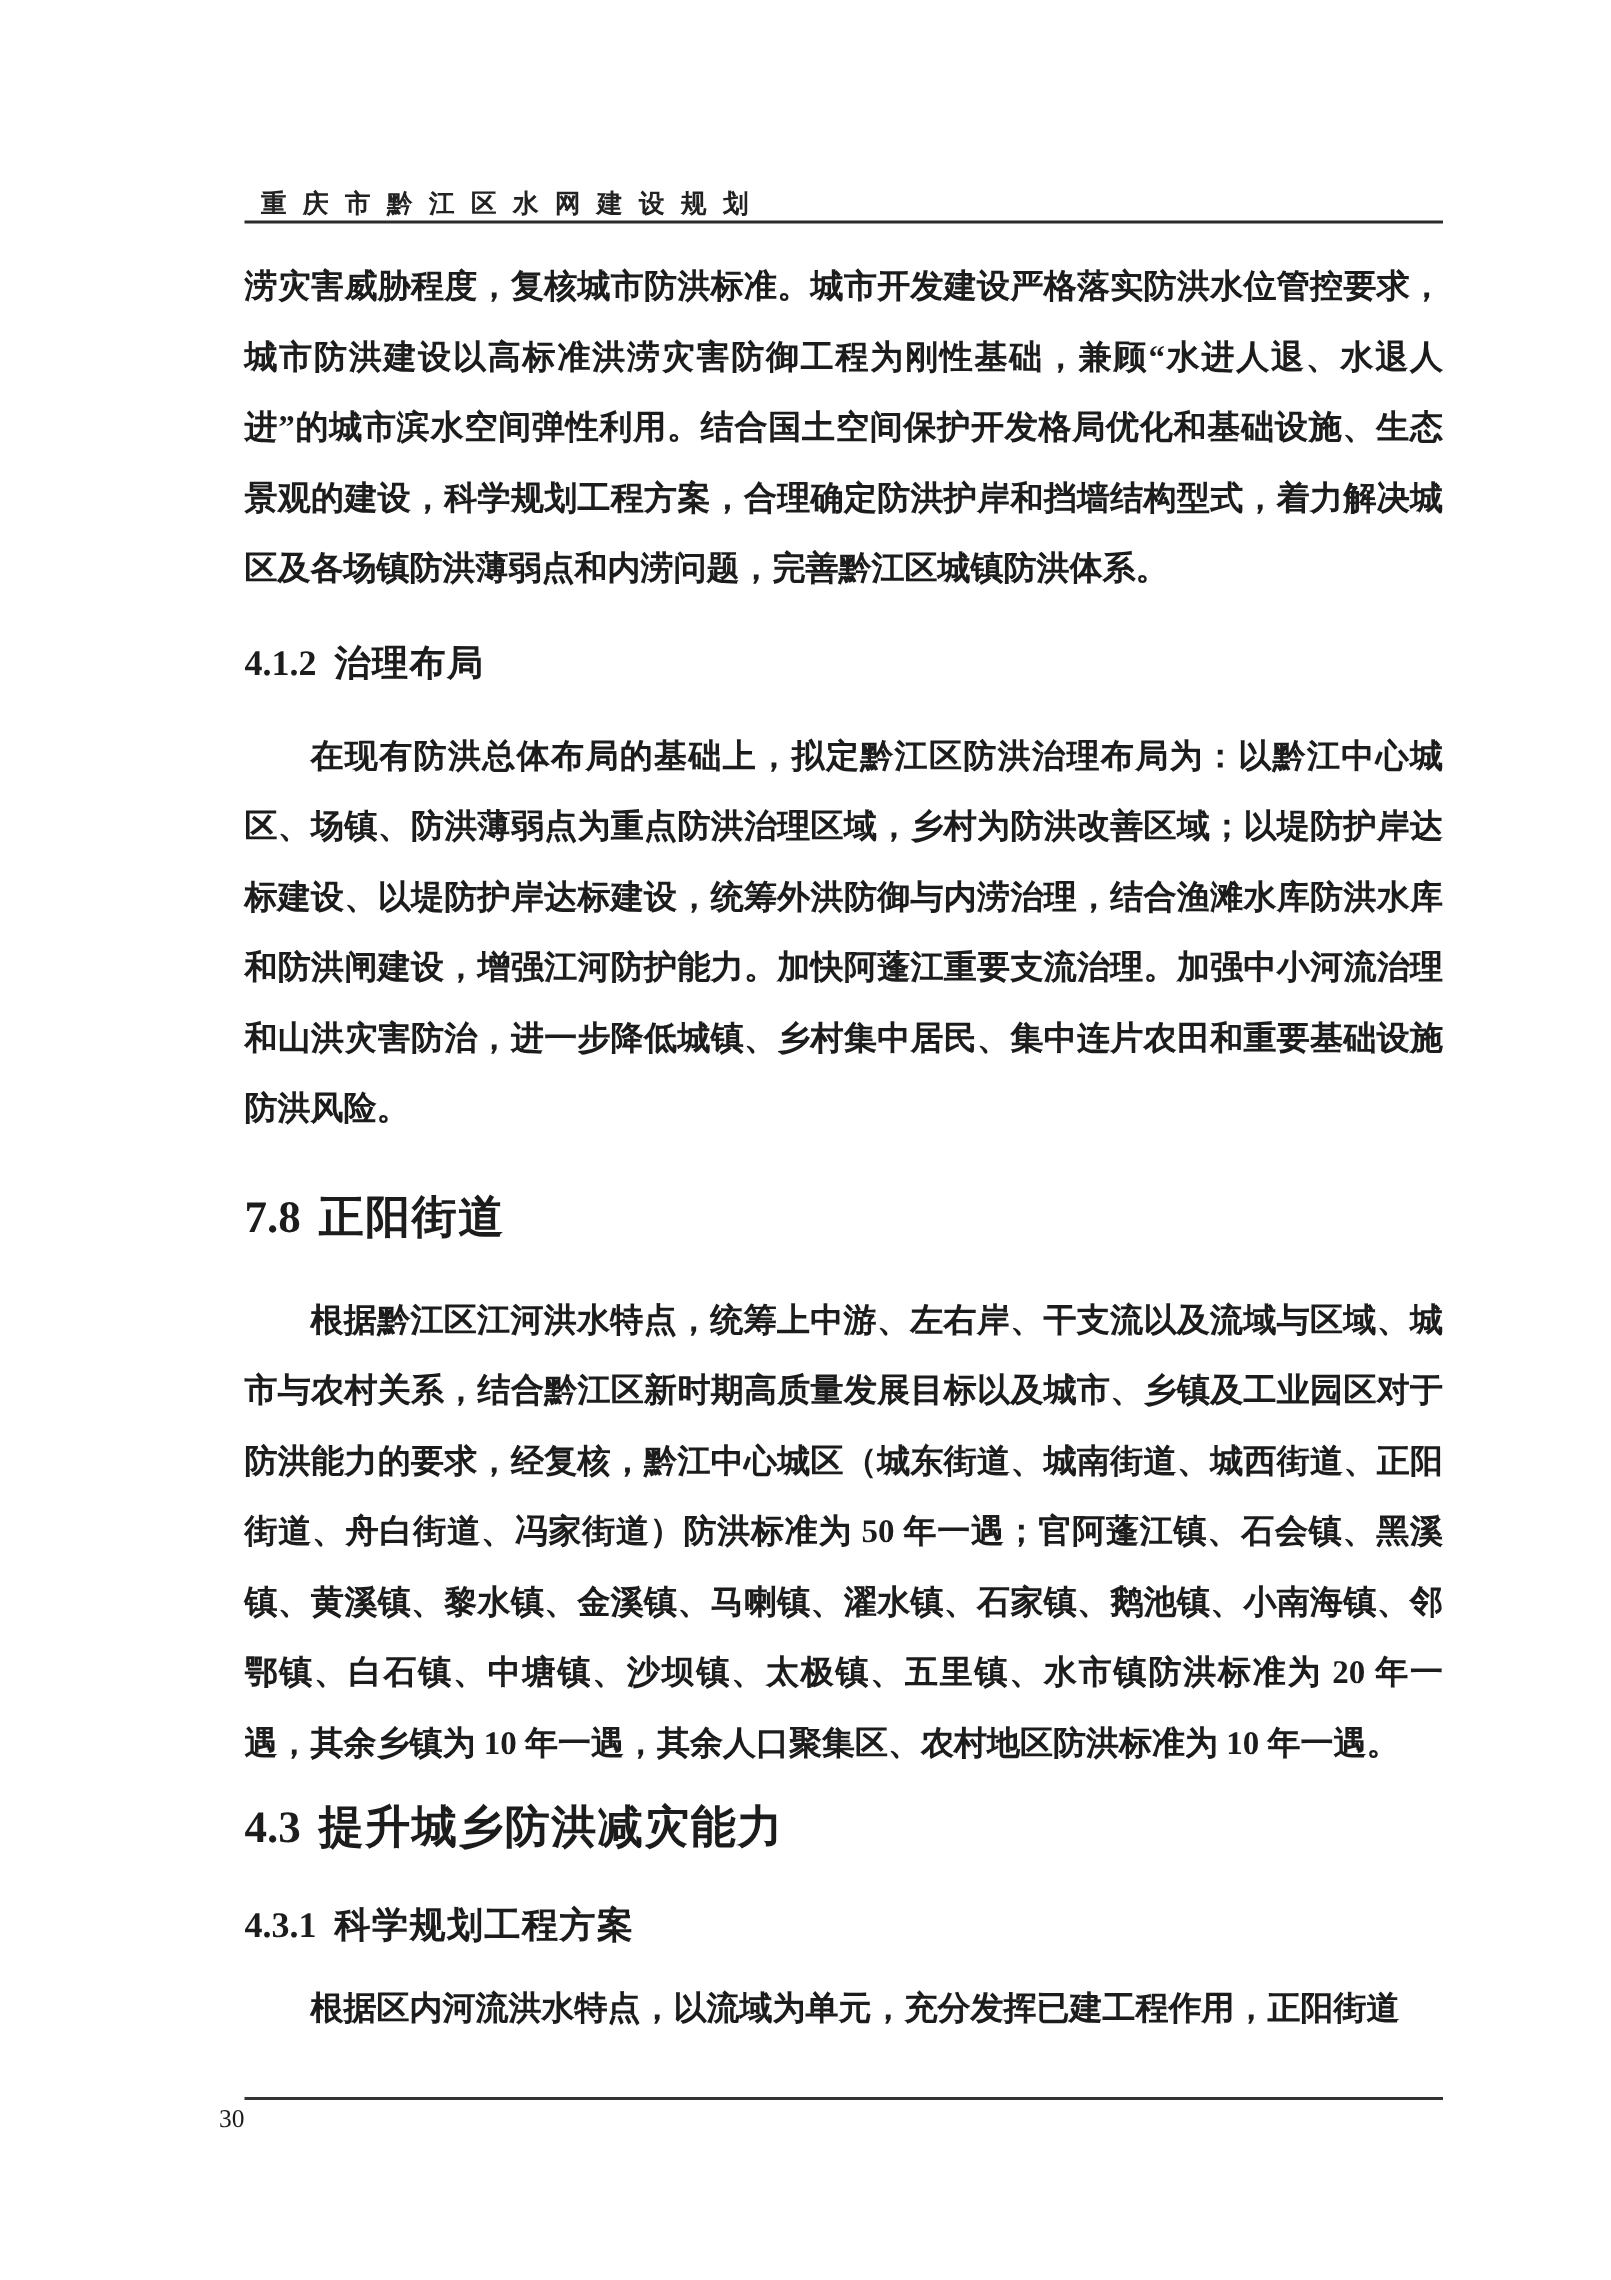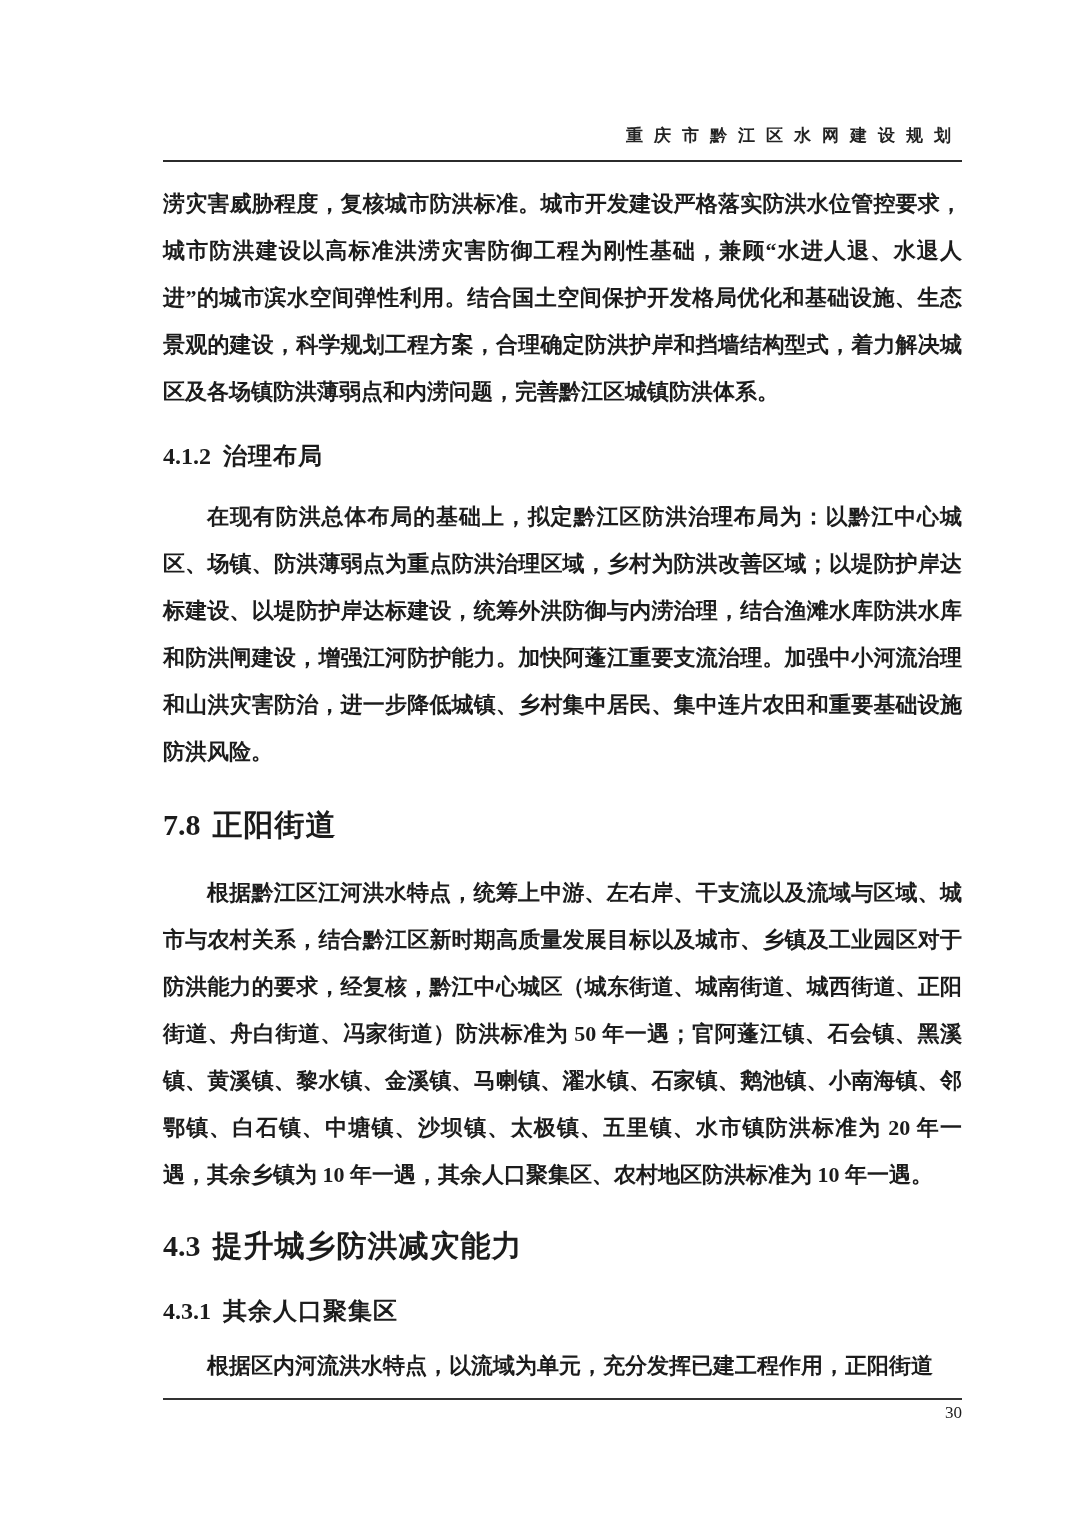--- a/index.html
+++ b/index.html
@@ -17,28 +17,27 @@
     color: #1c1c1c;
   }
   .column {
     position: absolute;
     left: 163px;
     width: 799px;
     top: 124px;
   }
   
   .doc-header {
-    text-align: right;
+    text-align: left;
     font-family: "Liberation Sans", "DejaVu Sans", sans-serif;
     font-weight: 600;
     font-size: 17px;
     letter-spacing: 11px;
     text-indent: 11px;
     color: #222222;
-    padding-bottom: 13px;
     border-bottom: 2.5px solid #2b2b2b;
   }
   
   .body-para {
     margin: 0;
     font-size: 22px;
     line-height: 47px;
     text-align: justify;
     text-justify: inter-ideograph;
     text-indent: 44px;
@@ -56,21 +55,21 @@
     font-size: 24px;
     line-height: 34px;
     font-weight: 700;
   }
   .h-main {
     margin: 28px 0 0 0;
     font-size: 30px;
     line-height: 44px;
     font-weight: 700;
   }
-  .h-main.sec-43 { margin-top: 26px; }
+  .h-main.sec-43 { margin-top: 12px; }
   .h-sub.sec-431 { margin-top: 26px; }
   .h-num {
     font-family: "Liberation Serif", "DejaVu Serif", serif;
     font-weight: 700;
     margin-right: 12px;
   }
   .h-cn {
     font-family: "Liberation Sans", "DejaVu Sans", sans-serif;
     letter-spacing: 1px;
   }
@@ -78,24 +77,24 @@
   .footer-line {
     position: absolute;
     left: 163px;
     width: 799px;
     top: 1398px;
     border-top: 2px solid #333333;
     height: 0;
   }
   .page-number {
     position: absolute;
-    left: 163px;
+    left: 146px;
     width: 799px;
     top: 1403px;
-    text-align: right;
+    text-align: left;
     font-size: 17px;
     color: #1c1c1c;
   }
 </style>
 </head>
 <body>
 
 <div class="page">
   <div class="column">
 
@@ -113,21 +112,21 @@
       <span class="h-num">7.8</span><span class="h-cn">正阳街道</span>
     </h2>
 
     <p class="body-para para-3">根据黔江区江河洪水特点，统筹上中游、左右岸、干支流以及流域与区域、城市与农村关系，结合黔江区新时期高质量发展目标以及城市、乡镇及工业园区对于防洪能力的要求，经复核，黔江中心城区（城东街道、城南街道、城西街道、正阳街道、舟白街道、冯家街道）防洪标准为 50 年一遇；官阿蓬江镇、石会镇、黑溪镇、黄溪镇、黎水镇、金溪镇、马喇镇、濯水镇、石家镇、鹅池镇、小南海镇、邻鄂镇、白石镇、中塘镇、沙坝镇、太极镇、五里镇、水市镇防洪标准为 20 年一遇，其余乡镇为 10 年一遇，其余人口聚集区、农村地区防洪标准为 10 年一遇。</p>
 
     <h2 class="h-main sec-43">
       <span class="h-num">4.3</span><span class="h-cn">提升城乡防洪减灾能力</span>
     </h2>
 
     <h3 class="h-sub sec-431">
-      <span class="h-num">4.3.1</span><span class="h-cn">其余人口聚集区</span>
+      <span class="h-num">4.3.1</span><span class="h-cn">科学规划工程方案</span>
     </h3>
 
     <p class="body-para para-4">根据区内河流洪水特点，以流域为单元，充分发挥已建工程作用，正阳街道</p>
 
   </div>
 
   <div class="footer-line"></div>
   <div class="page-number">30</div>
 </div>
 

